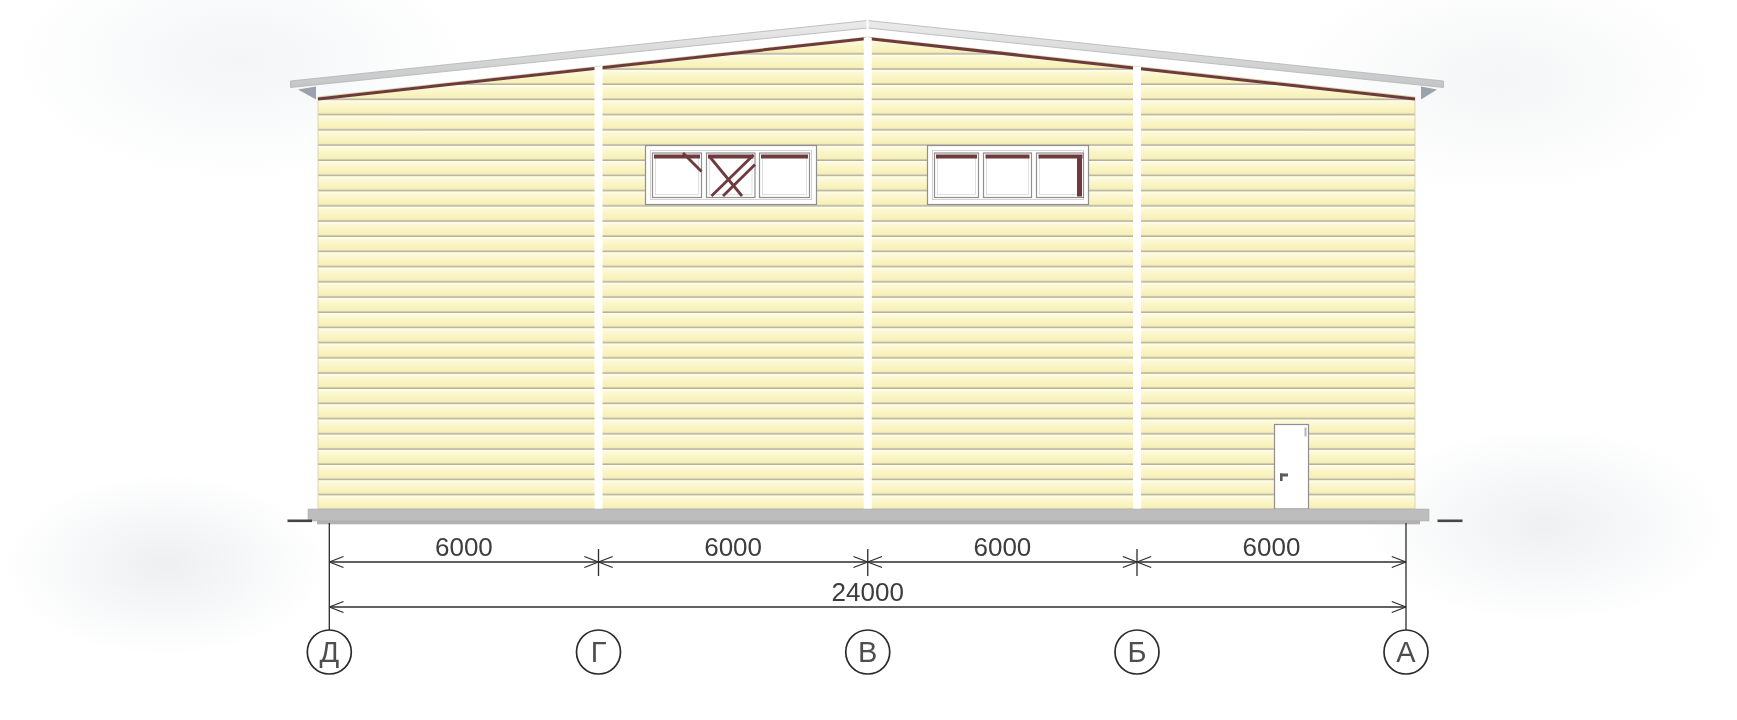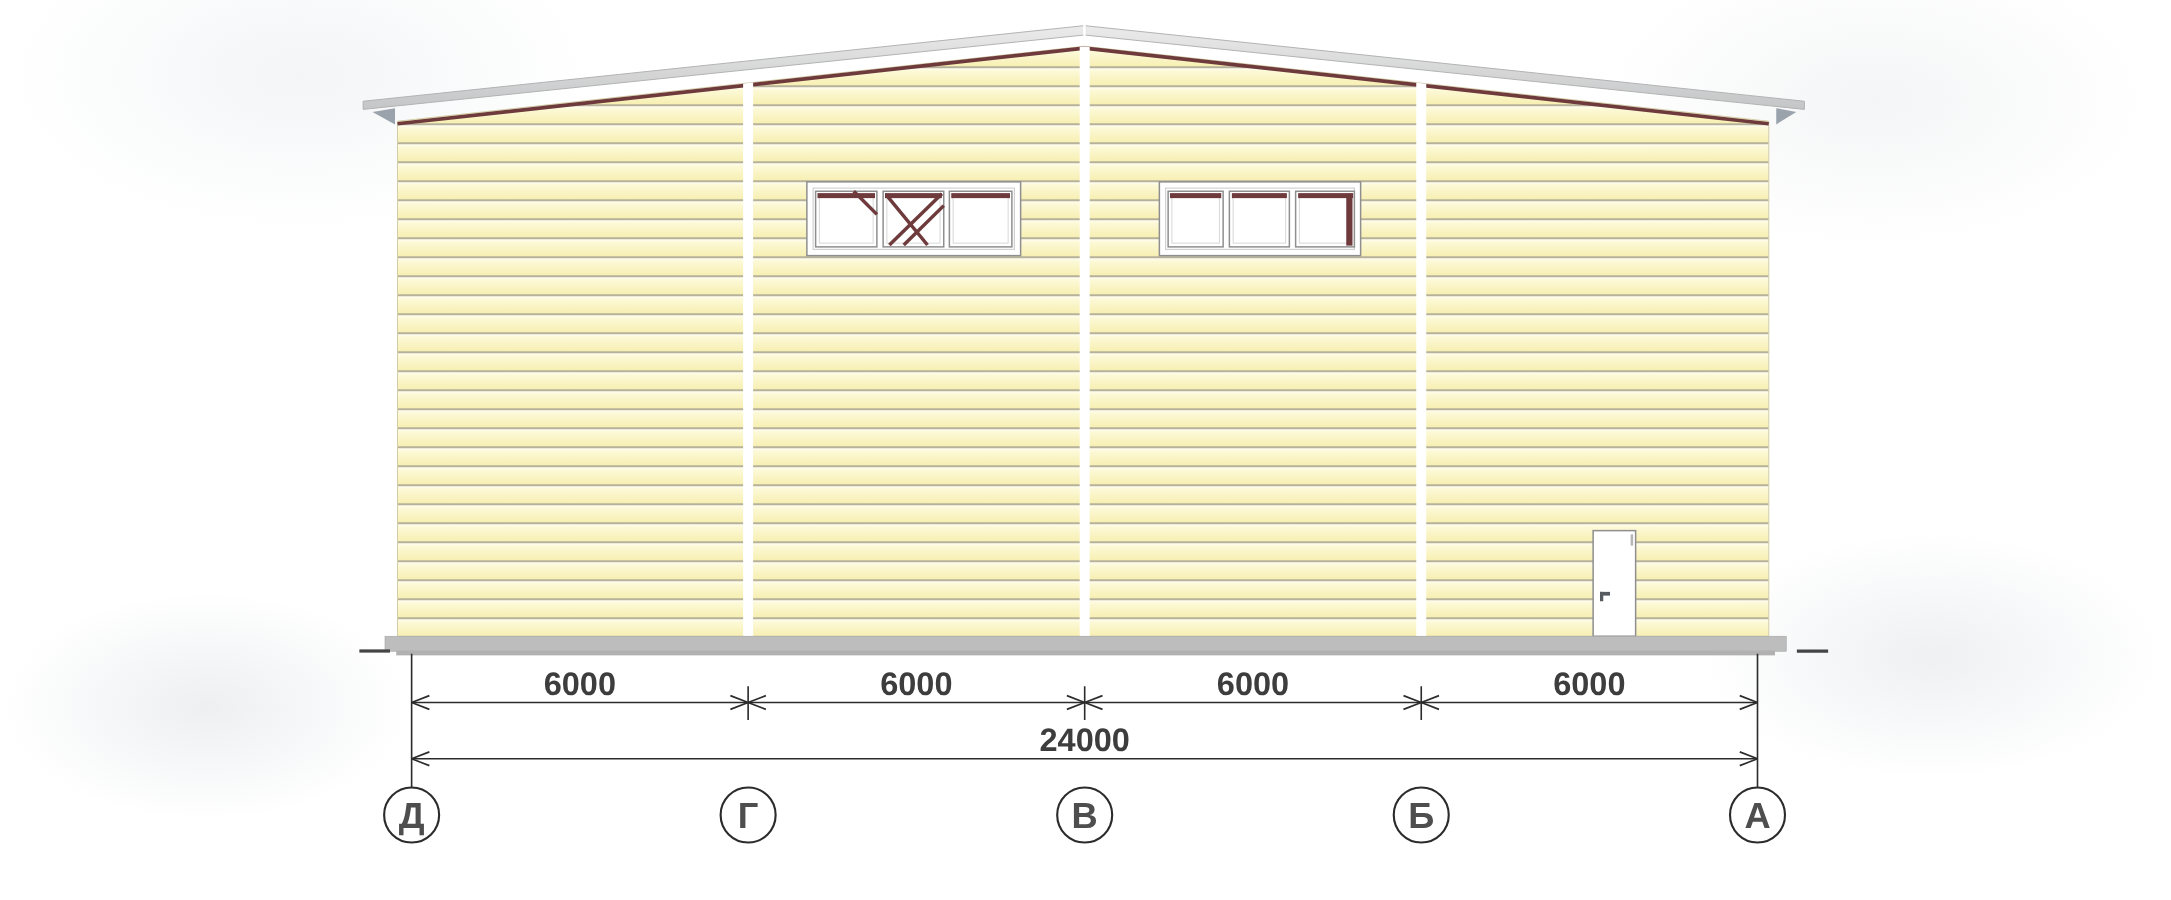--- a/index.html
+++ b/index.html
@@ -7,21 +7,20 @@
     position:relative;
     width:1737px;height:720px;
     overflow:hidden;
     background:
       radial-gradient(230px 130px at 165px 565px, #edeff1 0%, rgba(237,239,241,0) 70%),
       radial-gradient(260px 140px at 1545px 525px, #eef0f2 0%, rgba(238,240,242,0) 70%),
       radial-gradient(320px 170px at 240px 60px, #f3f5f6 0%, rgba(243,245,246,0) 72%),
       radial-gradient(300px 160px at 1500px 80px, #f4f5f6 0%, rgba(244,245,246,0) 72%),
       #ffffff;
     font-family:"Liberation Sans", sans-serif;
-    font-weight:bold;
   }
   svg text{font-family:"Liberation Sans", sans-serif;}
   .dim-stroke{stroke:#2c2c2c;stroke-width:1.3;fill:none;}
   .dim-text{font-size:26px;fill:#3d3d3d;text-anchor:middle;}
   .axis-circle{fill:#ffffff;stroke:#2c2c2c;stroke-width:1.7;}
   .axis-text{font-size:29px;fill:#4e4e4e;text-anchor:middle;}
   .frame{fill:#ffffff;stroke:#8f8f8f;stroke-width:1.2;}
   .frame-inner{fill:none;stroke:#cfcfcf;stroke-width:0.9;}
   .pane-inset{fill:none;stroke:#d8d8d8;stroke-width:0.8;}
 </style>

